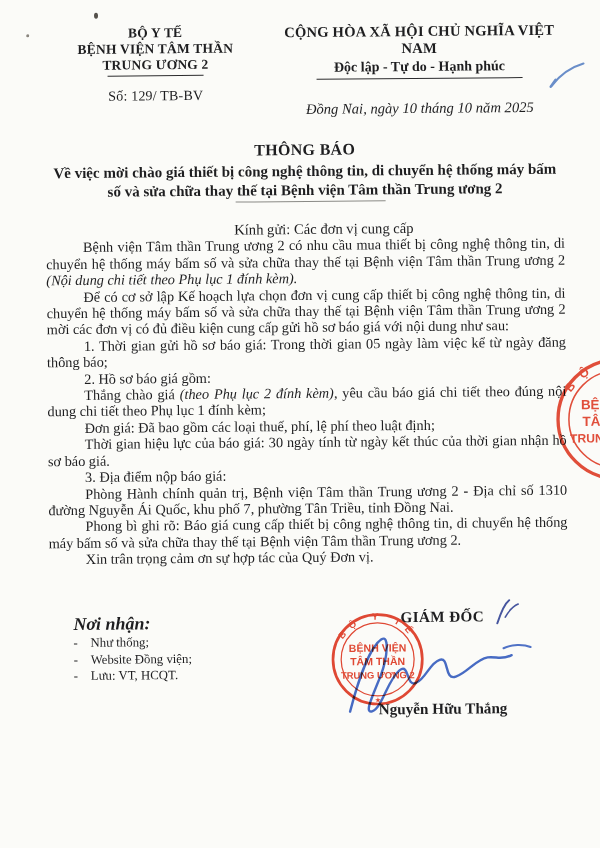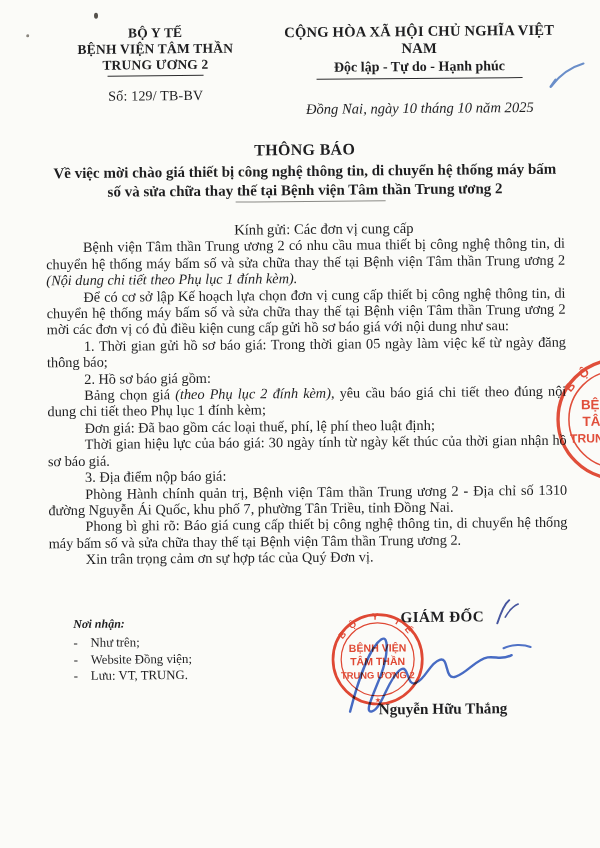--- a/index.html
+++ b/index.html
@@ -29,21 +29,21 @@
   .subject-ul{width:150px;height:1px;background:#8a8a86;margin:1px 0 0 190px}
 
   
   .bodyblock{position:absolute;top:221px;left:47px;width:519px;font-size:14.3px;line-height:16.4px;text-align:justify}
   .salute{text-align:center;font-size:14.6px;margin:0 0 9px 0;text-indent:0}
   .para{margin:0;text-indent:37px}
   .it{font-style:italic}
 
   
   .recipients{position:absolute;top:615px;left:71px;font-size:12.8px;line-height:14.8px}
-  .rec-label{font-weight:bold;font-style:italic;font-size:12px;margin-bottom:4px}
+  .rec-label{font-weight:bold;font-style:italic;font-size:18px;margin-bottom:4px}
   .rec-item{display:flex;margin-top:2px}
   .rec-dash{width:17px}
   .signblock{position:absolute;top:609px;left:320px;width:240px;text-align:center}
   .signer-title{font-weight:bold;font-size:15.2px;letter-spacing:.4px}
   .signer-name{font-weight:bold;font-size:15.2px;margin-top:74px}
 
   
   .stamp-main{position:absolute;left:327px;top:612px;width:96px;height:96px;mix-blend-mode:multiply;opacity:.93}
   .stamp-edge{position:absolute;left:553px;top:358px;width:128px;height:128px;mix-blend-mode:multiply;opacity:.9}
   .signature{position:absolute;left:331px;top:624px;width:208px;height:94px;mix-blend-mode:multiply}
@@ -86,42 +86,42 @@
     </div>
     <div class="subject-ul"></div>
   </div>
 
   <div class="bodyblock">
     <p class="para salute">Kính gửi: Các đơn vị cung cấp</p>
     <p class="para"><span>Bệnh viện Tâm thần Trung ương 2 có nhu cầu mua thiết bị công nghệ thông tin, di chuyển hệ thống máy bấm số và sửa chữa thay thế tại Bệnh viện Tâm thần Trung ương 2 </span><span class="it">(Nội dung chi tiết theo Phụ lục 1 đính kèm).</span></p>
     <p class="para">Để có cơ sở lập Kế hoạch lựa chọn đơn vị cung cấp thiết bị công nghệ thông tin, di chuyển hệ thống máy bấm số và sửa chữa thay thế tại Bệnh viện Tâm thần Trung ương 2 mời các đơn vị có đủ điều kiện cung cấp gửi hồ sơ báo giá với nội dung như sau:</p>
     <p class="para">1.  Thời gian gửi hồ sơ báo giá: Trong thời gian 05 ngày làm việc kể từ ngày đăng thông báo;</p>
     <p class="para">2.  Hồ sơ báo giá gồm:</p>
-    <p class="para"><span>Bảng chọn giá </span><span class="it">(theo Phụ lục 2 đính kèm)</span><span>, yêu cầu báo giá chi tiết theo đúng nội dung chi tiết theo Phụ lục 1 đính kèm;</span></p>
+    <p class="para"><span>Thắng chào giá </span><span class="it">(theo Phụ lục 2 đính kèm)</span><span>, yêu cầu báo giá chi tiết theo đúng nội dung chi tiết theo Phụ lục 1 đính kèm;</span></p>
     <p class="para">Đơn giá: Đã bao gồm các loại thuế, phí, lệ phí theo luật định;</p>
     <p class="para">Thời gian hiệu lực của báo giá: 30 ngày tính từ ngày kết thúc của thời gian nhận hồ sơ báo giá.</p>
     <p class="para">3.  Địa điểm nộp báo giá:</p>
     <p class="para">Phòng Hành chính quản trị, Bệnh viện Tâm thần Trung ương 2 - Địa chỉ số 1310 đường Nguyễn Ái Quốc, khu phố 7, phường Tân Triều, tỉnh Đồng Nai.</p>
     <p class="para">Phong bì ghi rõ: Báo giá cung cấp thiết bị công nghệ thông tin, di chuyển hệ thống máy bấm số và sửa chữa thay thế tại Bệnh viện Tâm thần Trung ương 2.</p>
     <p class="para">Xin trân trọng cảm ơn sự hợp tác của Quý Đơn vị.</p>
   </div>
 
   <div class="recipients">
     <div class="rec-label">Nơi nhận:</div>
     <div class="rec-item">
         <span class="rec-dash">-</span>
-        <span>Như trên;</span>
+        <span>Như thống;</span>
       </div>
     <div class="rec-item">
         <span class="rec-dash">-</span>
         <span>Website Đồng viện;</span>
       </div>
     <div class="rec-item">
         <span class="rec-dash">-</span>
-        <span>Lưu: VT, TRUNG.</span>
+        <span>Lưu: VT, HCQT.</span>
       </div>
   </div>
 
   <div class="signblock">
     <div class="signer-title">GIÁM ĐỐC</div>
     <div class="signer-name">Nguyễn Hữu Thắng</div>
   </div>
 
   <svg class="stamp-edge" viewBox="0 0 100 100">
     <circle cx="50" cy="50" r="46.5" fill="none" stroke="#dd3a24" stroke-width="2.6"></circle>

